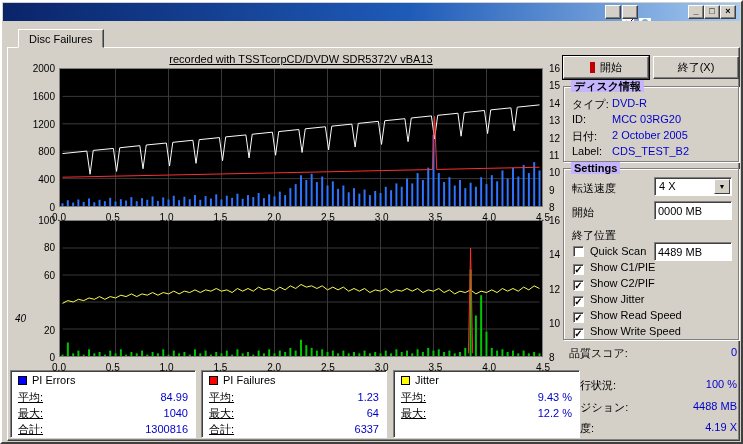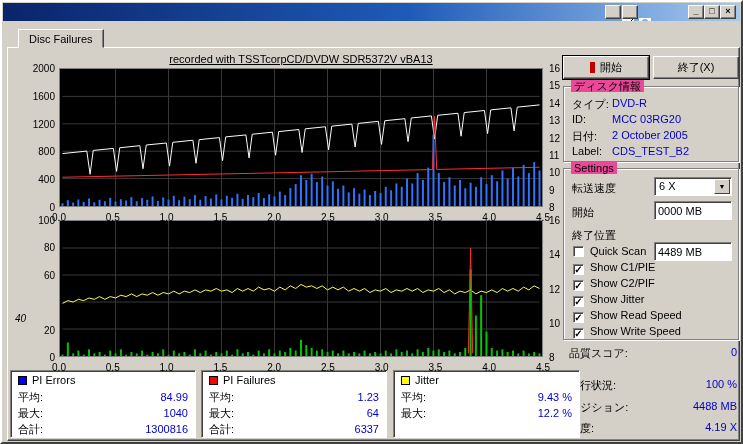--- a/index.html
+++ b/index.html
@@ -20,21 +20,21 @@
   .panel { position:absolute; left:5px; top:45px; width:733px; height:394px; background:#d4d0c8;
            border:1px solid; border-color:#fff #404040 #404040 #fff; box-shadow:inset -1px -1px 0 #808080; z-index:1; }
   .chart-header { position:absolute; left:57px; top:51px; width:484px; text-align:center; color:#000; z-index:2;text-decoration:underline; }
   .plot { position:absolute; background:#000; border:1px solid #808080; z-index:2; }
   .tick { position:absolute; font-size:10px; color:#000; z-index:2; }
   .btn { position:absolute; height:23px; background:#d4d0c8; color:#000; text-align:center; line-height:20px;
          border:1px solid; border-color:#fff #404040 #404040 #fff; box-shadow:inset -1px -1px 0 #808080; z-index:2; }
   .btn.default { outline:1px solid #000; }
   .start-ico { display:inline-block; width:5px; height:11px; background:#c00000; margin-right:5px; vertical-align:-2px; }
   .group { position:absolute; border:1px solid #808080; box-shadow:inset 1px 1px 0 #fff, 1px 1px 0 #fff; z-index:2; }
-  .legend { position:absolute; top:-7px; left:7px; background:#ec4899; padding:0 3px; line-height:12px; }
+  .legend { position:absolute; top:-7px; left:7px; background:#c4b5fd; padding:0 3px; line-height:12px;font-weight:bold; }
   .lbl { position:absolute; color:#000; white-space:nowrap; }
   .blue { color:#0000cc; }
   .field { position:absolute; height:19px; background:#fff; color:#000; border:1px solid; padding:0 3px;
            border-color:#808080 #fff #fff #808080; box-shadow:inset 1px 1px 0 #404040; font:11px "Liberation Sans",sans-serif; }
   .combo { position:absolute; height:19px; background:#fff; border:1px solid; border-color:#808080 #fff #fff #808080;
            box-shadow:inset 1px 1px 0 #404040; padding-left:4px; line-height:17px; }
   .combo-btn { position:absolute; right:1px; top:1px; bottom:1px; width:16px; background:#d4d0c8; text-align:center;
                border:1px solid; border-color:#fff #404040 #404040 #fff; font-size:7px; line-height:14px; }
   .cbrow { position:absolute; left:9px; height:14px; white-space:nowrap; }
   .cb { display:inline-block; width:11px; height:11px; background:#fff; border:1px solid;
@@ -43,21 +43,21 @@
   .cbmark { display:block; font-size:10px; line-height:11px; font-weight:bold; color:#000; margin-top:-1px; }
   .cblabel { margin-left:6px; }
   .kv { position:absolute; left:567px; width:168px; height:14px; z-index:2; }
   .kv .k { position:absolute; left:0; }
   .kv .v { position:absolute; right:0; text-align:right; }
   .statbox { position:absolute; top:368px; height:68px; background:#fff; border:1px solid;
              border-color:#808080 #fff #fff #808080; box-shadow:inset 1px 1px 0 #404040;
              padding:3px 7px; z-index:2; }
   .stathead { height:15px; }
   .swatch { display:inline-block; width:9px; height:9px; border:1px solid #000; margin-right:5px; vertical-align:-1px; }
-  .statrow { position:relative; height:16px; line-height:16px; }
+  .statrow { position:relative; height:16px; line-height:16px;text-decoration:underline; }
   .statrow .val { position:absolute; right:0; color:#0000cc; }
 </style>
 </head>
 <body>
 
 <div class="window" id="win">
 
   <div class="titlebar">
     
     <span class="tb-btn tb-ico" style="right:119px">
@@ -309,21 +309,21 @@
     <span class="lbl" style="left:8px;top:42px">日付:</span>
     <span class="lbl blue" style="left:48px;top:42px">2 October 2005</span>
     <span class="lbl" style="left:8px;top:58px">Label:</span>
     <span class="lbl blue" style="left:48px;top:58px">CDS_TEST_B2</span>
   </div>
 
   <div class="group" style="left:561px;top:166px;width:176px;height:172px">
     <span class="legend">Settings</span>
     <span class="lbl" style="left:8px;top:12px">転送速度</span>
     <div class="combo" style="left:90px;top:8px;width:78px">
-      <span>6 X</span>
+      <span>4 X</span>
       <span class="combo-btn">▼</span>
     </div>
     <span class="lbl" style="left:8px;top:36px">開始</span>
     <input class="field" style="left: 90px; top: 32px; width: 78px;" value="0000 MB">
     <span class="lbl" style="left:8px;top:59px">終了位置</span>
     <input class="field" style="left: 90px; top: 73px; width: 78px;" value="4489 MB">
 
     <div class="cbrow" style="top:76px"><span class="cb"><span class="cbmark"></span></span><span class="cblabel">Quick Scan</span></div>
     <div class="cbrow" style="top:92px"><span class="cb"><span class="cbmark">✓</span></span><span class="cblabel">Show C1/PIE</span></div>
     <div class="cbrow" style="top:108px"><span class="cb"><span class="cbmark">✓</span></span><span class="cblabel">Show C2/PIF</span></div>

